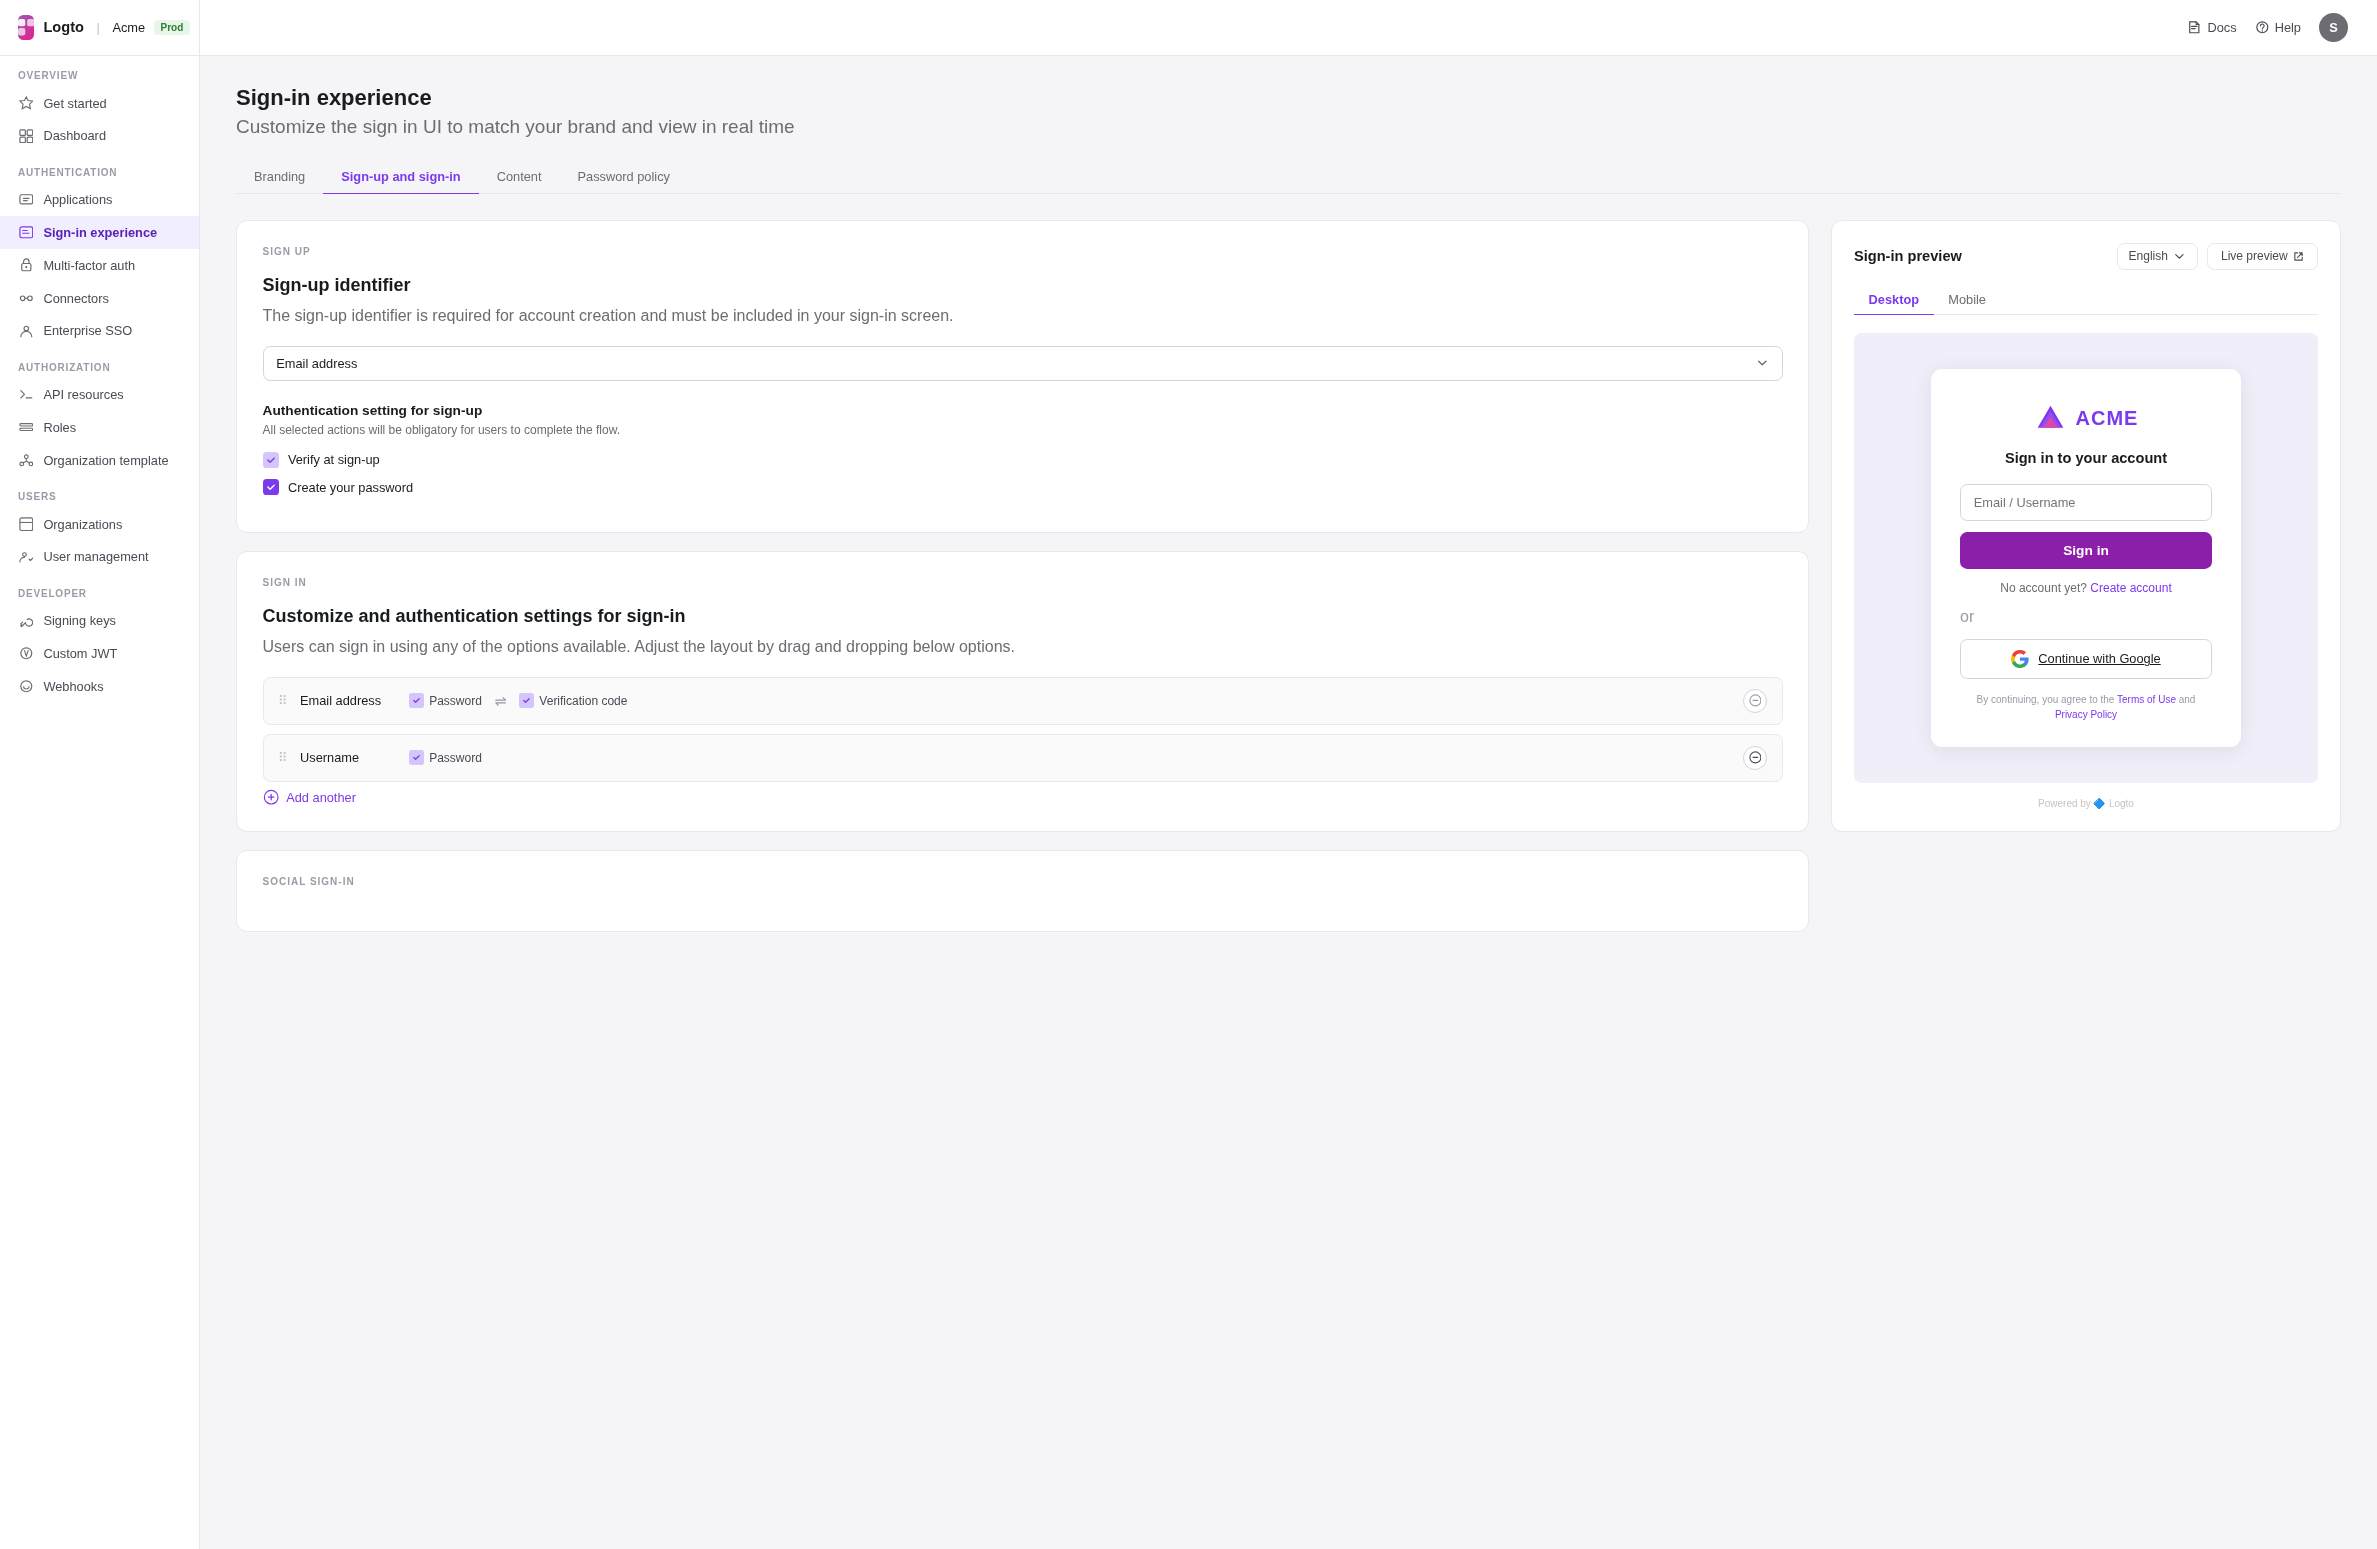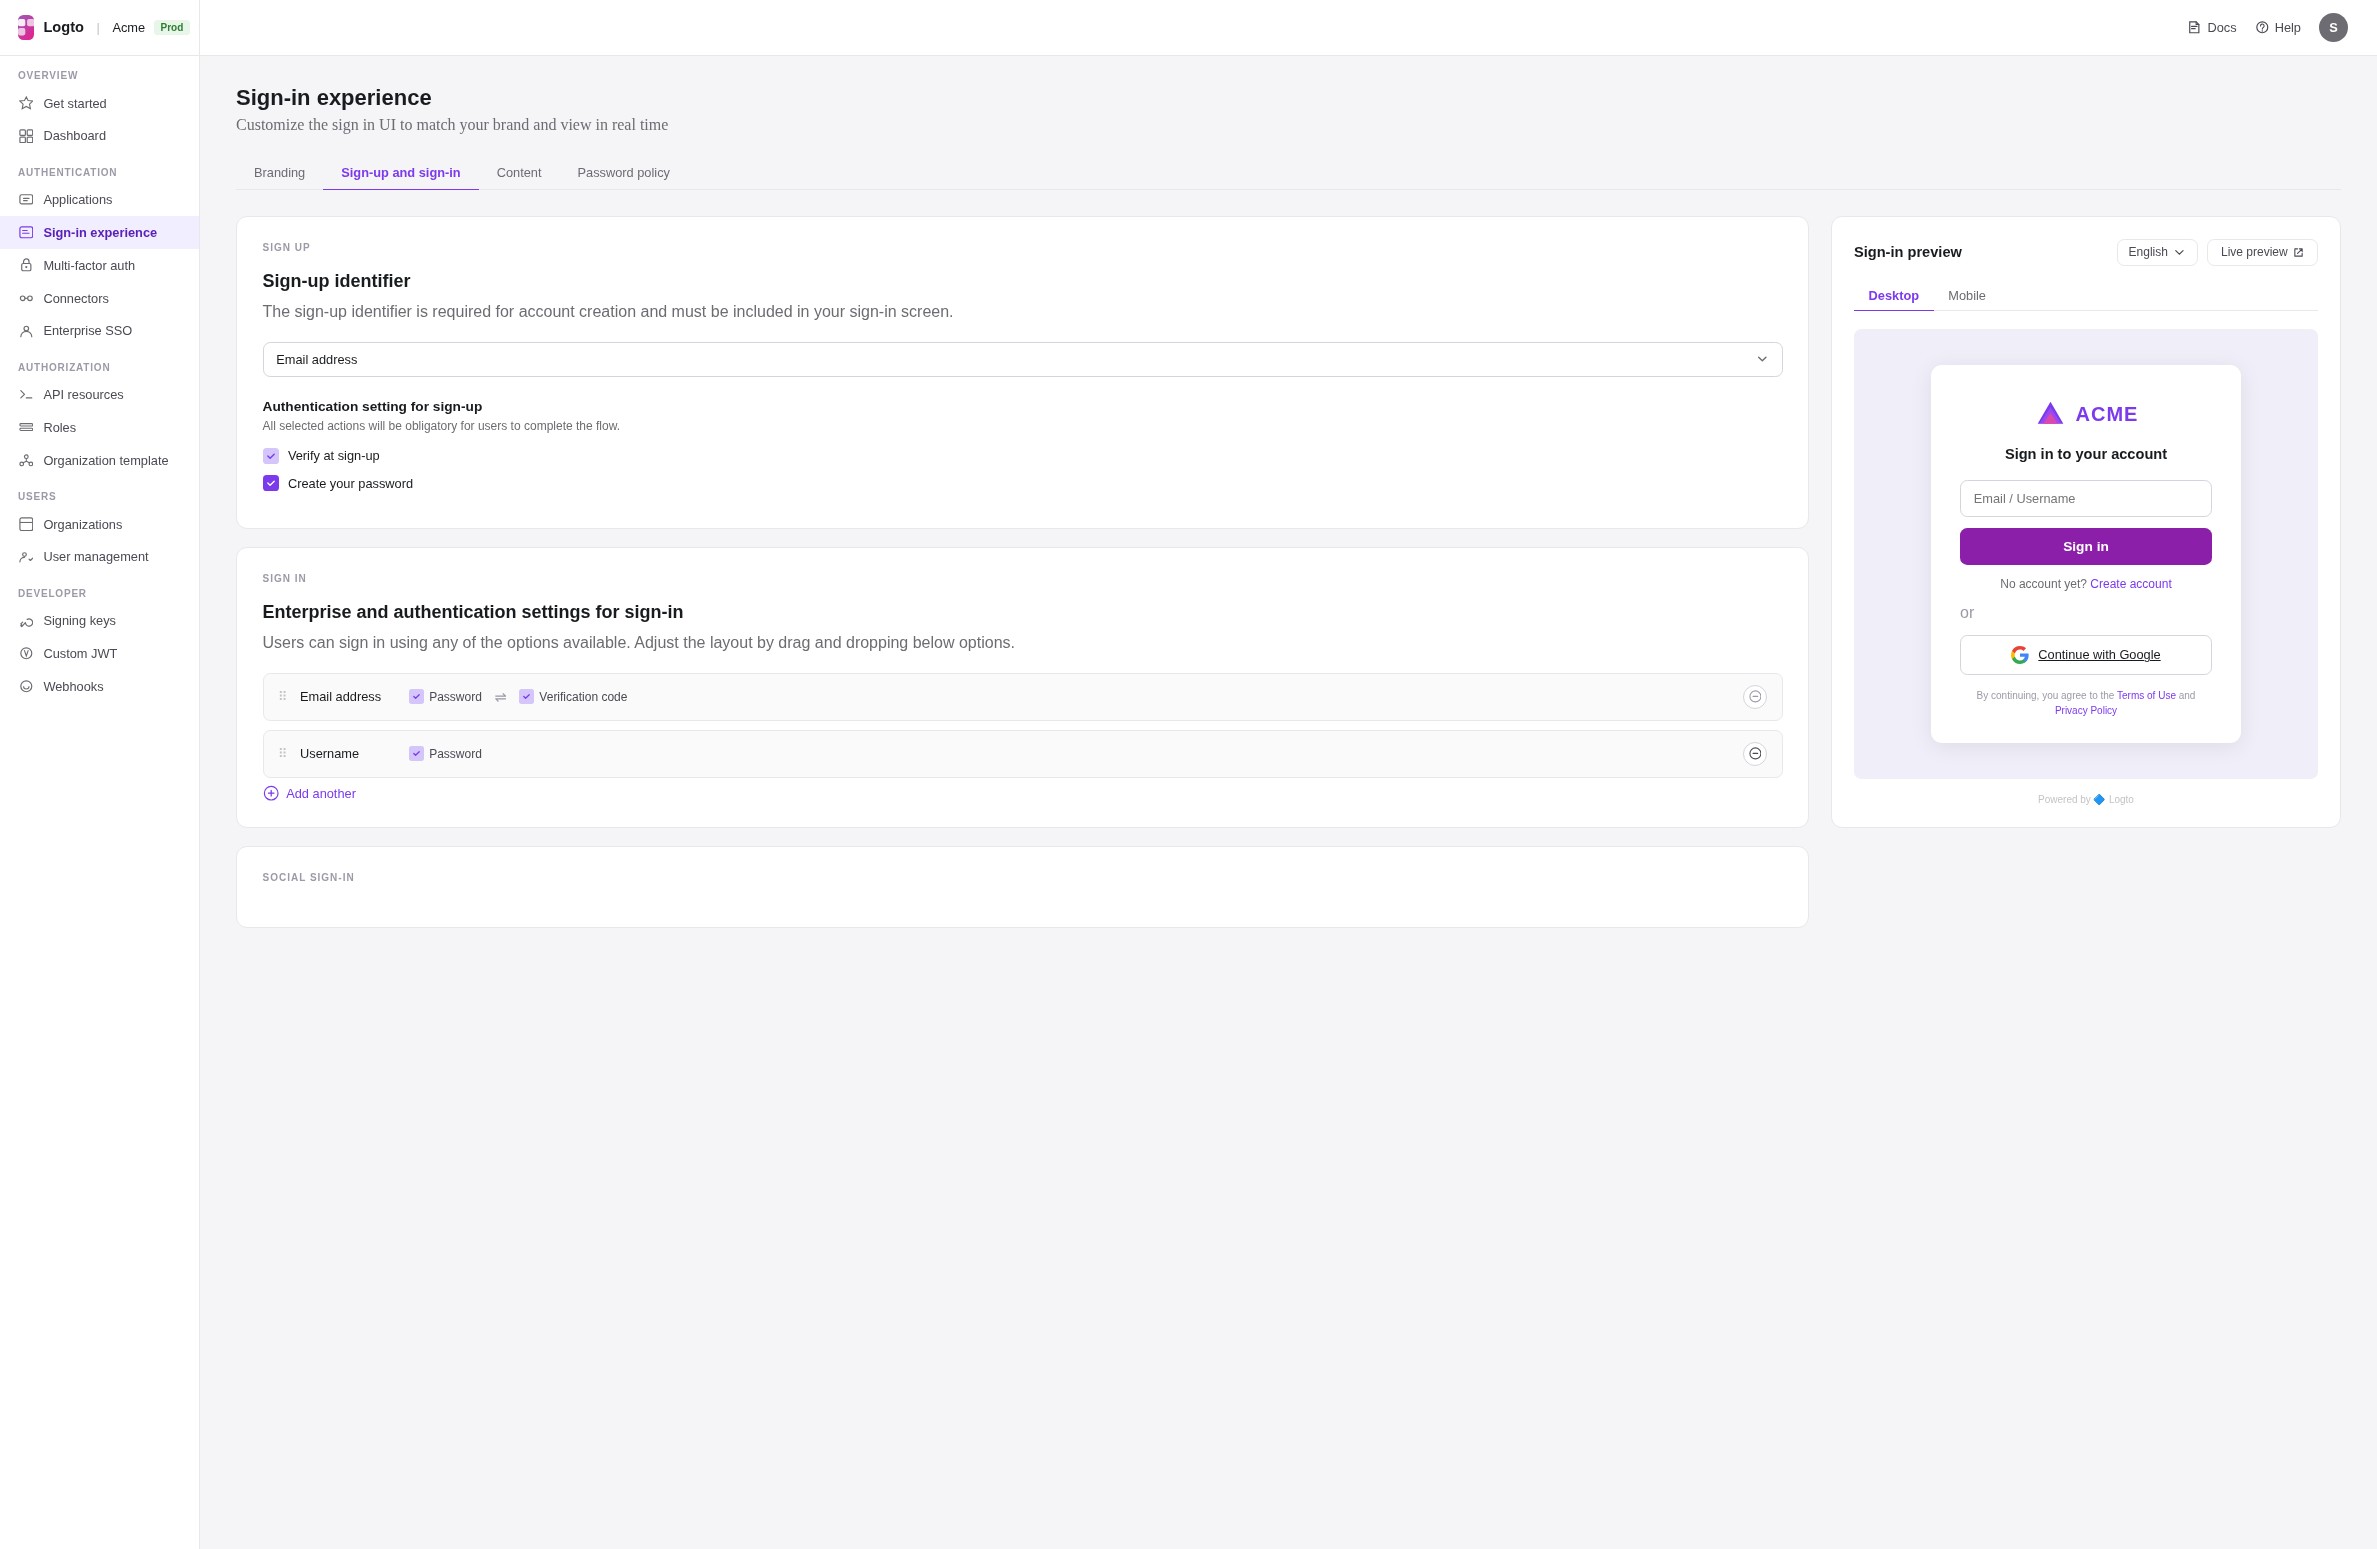--- a/index.html
+++ b/index.html
@@ -28,21 +28,21 @@
 
     
     .topbar { display: flex; align-items: center; justify-content: space-between; padding: 12.8px 29px; background: #fff; border-bottom: 0.9px solid #e8e8ec; }
     .topbar-right { display: flex; align-items: center; gap: 18px; }
     .topbar-link { display: flex; align-items: center; gap: 5.5px; color: #4a4a54; font-size: 12.8px; cursor: pointer; }
     .topbar-avatar { width: 29px; height: 29px; background: #6c6c72; border-radius: 50%; display: flex; align-items: center; justify-content: center; color: #fff; font-weight: 600; font-size: 12.8px; cursor: pointer; }
 
     
     .page { padding: 29px 36px; }
     .page-title { font-size: 22px; font-weight: 700; color: #191c1f; margin-bottom: 5.5px; }
-    .page-subtitle { font-size: 16px; color: #6c6c72; margin-bottom: 22px; font-family: Liberation Serif, serif; }
+    .page-subtitle { font-size: 19px; color: #6c6c72; margin-bottom: 22px; }
 
     
     .tabs { display: flex; gap: 0; border-bottom: 0.9px solid #e8e8ec; margin-bottom: 25.5px; }
     .tab { padding: 9px 18px; cursor: pointer; font-size: 12.8px; color: #6c6c72; border-bottom: 1.8px solid transparent; margin-bottom: -0.9px; font-weight: 500; }
     .tab.active { color: #7c3aed; border-bottom-color: #7c3aed; font-weight: 600; }
 
     
     .content-grid { display: grid; grid-template-columns: 1fr 510px; gap: 22px; }
 
     
@@ -349,21 +349,21 @@
                       <path d="M2 5.5l2.5 2.5 4.5-4.5" stroke="#fff" stroke-width="1.5" stroke-linecap="round" stroke-linejoin="round"></path>
                     </svg>
                 </div>
                 <span class="checkbox-label">Create your password</span>
               </div>
             </div>
           </div>
 
           <div class="card">
             <div class="section-label">SIGN IN</div>
-            <div class="card-title">Enterprise and authentication settings for sign-in</div>
+            <div class="card-title">Customize and authentication settings for sign-in</div>
             <div class="card-desc">Users can sign in using any of the options available. Adjust the layout by drag and dropping below options.</div>
 
             <div class="signin-items">
 
               <div class="signin-item">
                 <span class="drag-handle">⠿</span>
                 <span class="identifier-label">Email address</span>
                 <div class="auth-tag">
                   <div class="auth-tag-checkbox">
                     <svg width="9" height="9" viewBox="0 0 10 10" fill="none">

